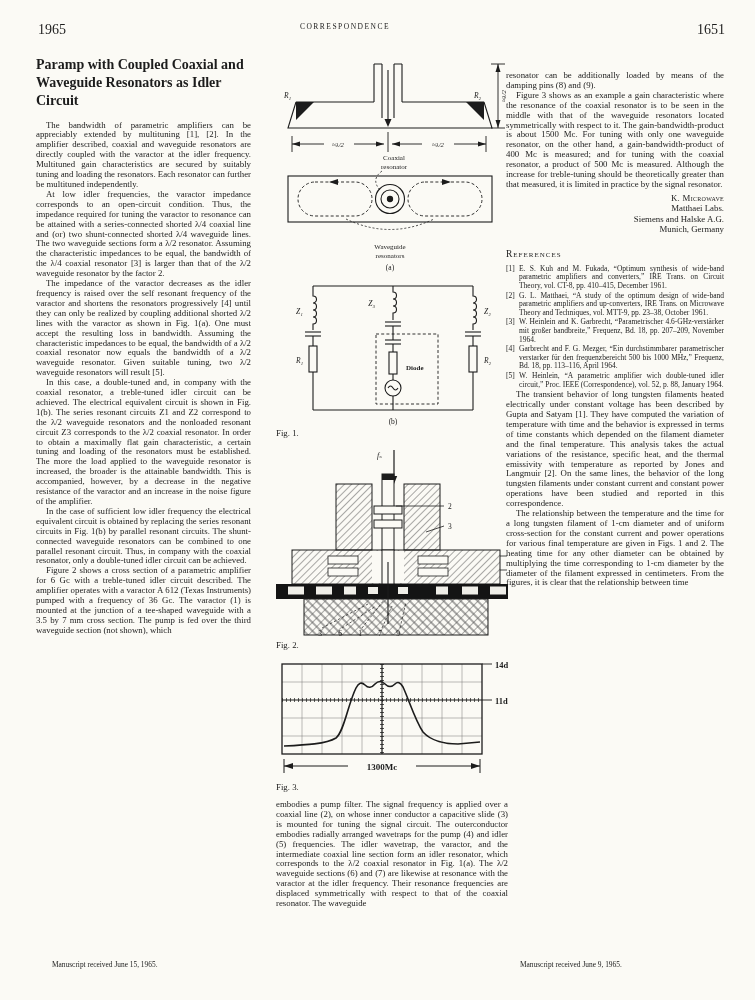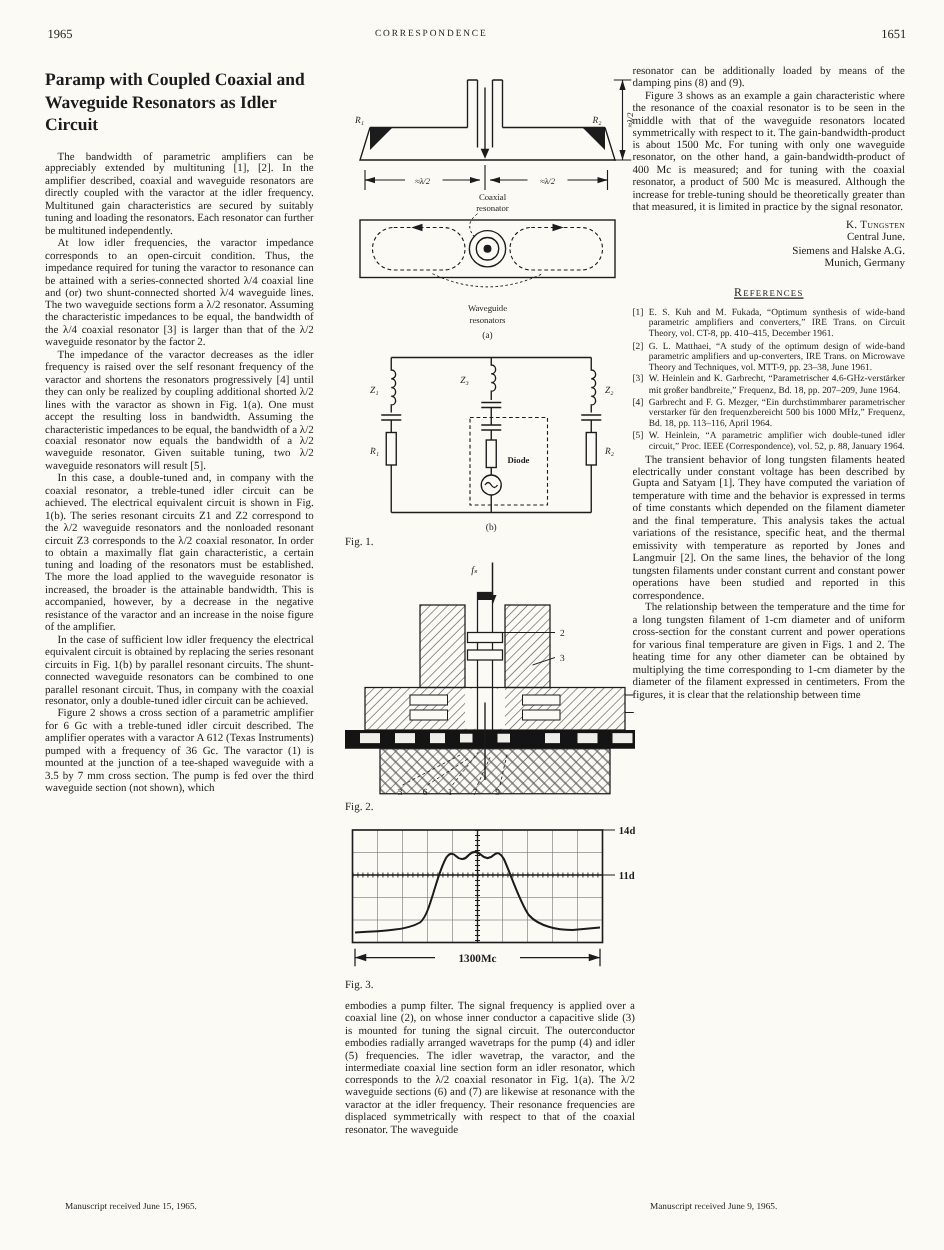--- a/index.html
+++ b/index.html
@@ -3,45 +3,44 @@
 <meta charset="utf-8">
 <style>
   html,body{margin:0;padding:0;}
   body{
     width:755px;height:1000px;position:relative;overflow:hidden;
     background:#fbfaf5;
     font-family:"Liberation Serif","DejaVu Serif",serif;
     color:#1c1c1c;
     -webkit-font-smoothing:antialiased;
   }
-  .hdr{position:absolute;top:22px;font-size:10px;}
+  .hdr{position:absolute;top:22px;font-size:14px;}
   .hdr-year{left:38px;}
   .hdr-title{left:0;width:690px;text-align:center;font-size:7.5px;letter-spacing:1.5px;}
   .hdr-page{right:30px;}
   .col{position:absolute;top:52px;}
   .col-left{left:36px;width:215px;height:840px;overflow:hidden;}
   .col-mid{left:276px;width:232px;height:915px;overflow:hidden;}
   .col-right{left:506px;width:218px;height:890px;overflow:hidden;}
   h2.art-title{
     font-size:14px;line-height:1.3;margin:4px 0 10px 0;font-weight:bold;
   }
   .col p{
     font-size:8.8px;line-height:9.9px;text-align:justify;margin:0;
     text-indent:10px;
   }
-  .col p.noindent{text-indent:0;}
+  .col p.noindent{text-indent:0;margin-top:19px;}
   .footnote{position:absolute;font-size:7.4px;}
   .fn-left{left:52px;top:960px;}
   .fn-right{left:520px;top:960px;}
   .sig{margin-top:3px;font-size:8.8px;line-height:10.5px;text-align:right;}
   .sig .sig-name{font-variant:small-caps;letter-spacing:.3px;}
   .refs-head{
-    text-align:center;font-variant:small-caps;font-size:9.5px;letter-spacing:1px;
+    text-align:left;font-variant:small-caps;font-size:9.5px;letter-spacing:1px;
     margin:14px 0 6px 0;
-    text-decoration:underline;
   }
   .refs{font-size:7.5px;line-height:8.6px;text-align:justify;}
   .ref{position:relative;padding-left:13px;margin:0 0 1px 0;}
   .ref .ref-num{position:absolute;left:0;top:0;}
   .art2{margin-top:62px;}
   .figcap{text-align:left;font-size:8.8px;margin:2px 0 8px 0;}
   .figblock{text-align:center;}
   svg{display:block;margin:0 auto;}
   svg text{font-family:"Liberation Serif","DejaVu Serif",serif;fill:#1c1c1c;}
   .lbl-i{font-style:italic;}
@@ -290,39 +289,39 @@
   <div class="figcap">Fig. 3.</div>
 
   <p class="noindent" style="margin-top:6px;">embodies a pump filter. The signal frequency is applied over a coaxial line (2), on whose inner conductor a capacitive slide (3) is mounted for tuning the signal circuit. The outerconductor embodies radially arranged wavetraps for the pump (4) and idler (5) frequencies. The idler wavetrap, the varactor, and the intermediate coaxial line section form an idler resonator, which corresponds to the λ/2 coaxial resonator in Fig. 1(a). The λ/2 waveguide sections (6) and (7) are likewise at resonance with the varactor at the idler frequency. Their resonance frequencies are displaced symmetrically with respect to that of the coaxial resonator. The waveguide</p>
 </div>
 
 <div class="col col-right">
   <p class="noindent">resonator can be additionally loaded by means of the damping pins (8) and (9).</p>
   <p>Figure 3 shows as an example a gain characteristic where the resonance of the coaxial resonator is to be seen in the middle with that of the waveguide resonators located symmetrically with respect to it. The gain-bandwidth-product is about 1500 Mc. For tuning with only one waveguide resonator, on the other hand, a gain-bandwidth-product of 400 Mc is measured; and for tuning with the coaxial resonator, a product of 500 Mc is measured. Although the increase for treble-tuning should be theoretically greater than that measured, it is limited in practice by the signal resonator.</p>
 
   <div class="sig">
-    <div class="sig-name">K. Tungsten</div>
-    <div>Central June.</div>
+    <div class="sig-name">K. Microwave</div>
+    <div>Matthaei Labs.</div>
     <div>Siemens and Halske A.G.</div>
     <div>Munich, Germany</div>
   </div>
 
   <div class="refs-head">References</div>
   <div class="refs">
     <div class="ref">
       <span class="ref-num">[1]</span>
       <span>E. S. Kuh and M. Fukada, “Optimum synthesis of wide-band parametric amplifiers and converters,” IRE Trans. on Circuit Theory, vol. CT-8, pp. 410–415, December 1961.</span>
     </div>
     <div class="ref">
       <span class="ref-num">[2]</span>
-      <span>G. L. Matthaei, “A study of the optimum design of wide-band parametric amplifiers and up-converters, IRE Trans. on Microwave Theory and Techniques, vol. MTT-9, pp. 23–38, June 1961.</span>
+      <span>G. L. Matthaei, “A study of the optimum design of wide-band parametric amplifiers and up-converters, IRE Trans. on Microwave Theory and Techniques, vol. MTT-9, pp. 23–38, October 1961.</span>
     </div>
     <div class="ref">
       <span class="ref-num">[3]</span>
-      <span>W. Heinlein and K. Garbrecht, “Parametrischer 4.6-GHz-verstärker mit großer bandbreite,” Frequenz, Bd. 18, pp. 207–209, June 1964.</span>
+      <span>W. Heinlein and K. Garbrecht, “Parametrischer 4.6-GHz-verstärker mit großer bandbreite,” Frequenz, Bd. 18, pp. 207–209, November 1964.</span>
     </div>
     <div class="ref">
       <span class="ref-num">[4]</span>
       <span>Garbrecht and F. G. Mezger, “Ein durchstimmbarer parametrischer verstarker für den frequenzbereicht 500 bis 1000 MHz,” Frequenz, Bd. 18, pp. 113–116, April 1964.</span>
     </div>
     <div class="ref">
       <span class="ref-num">[5]</span>
       <span>W. Heinlein, “A parametric amplifier wich double-tuned idler circuit,” Proc. IEEE (Correspondence), vol. 52, p. 88, January 1964.</span>
     </div>
   </div>

